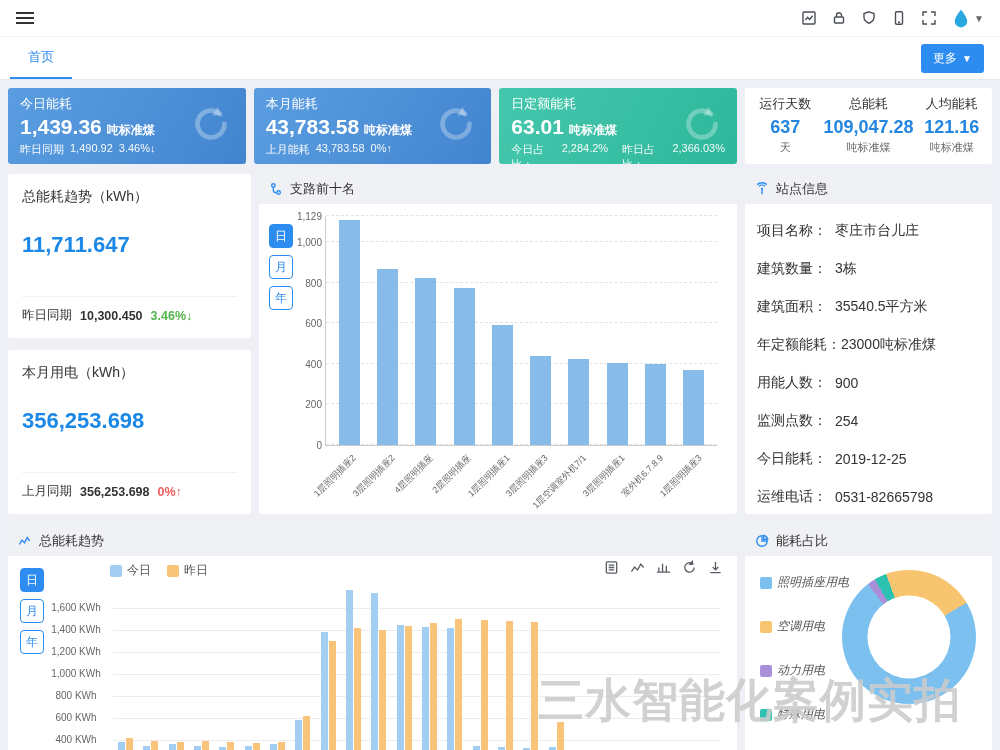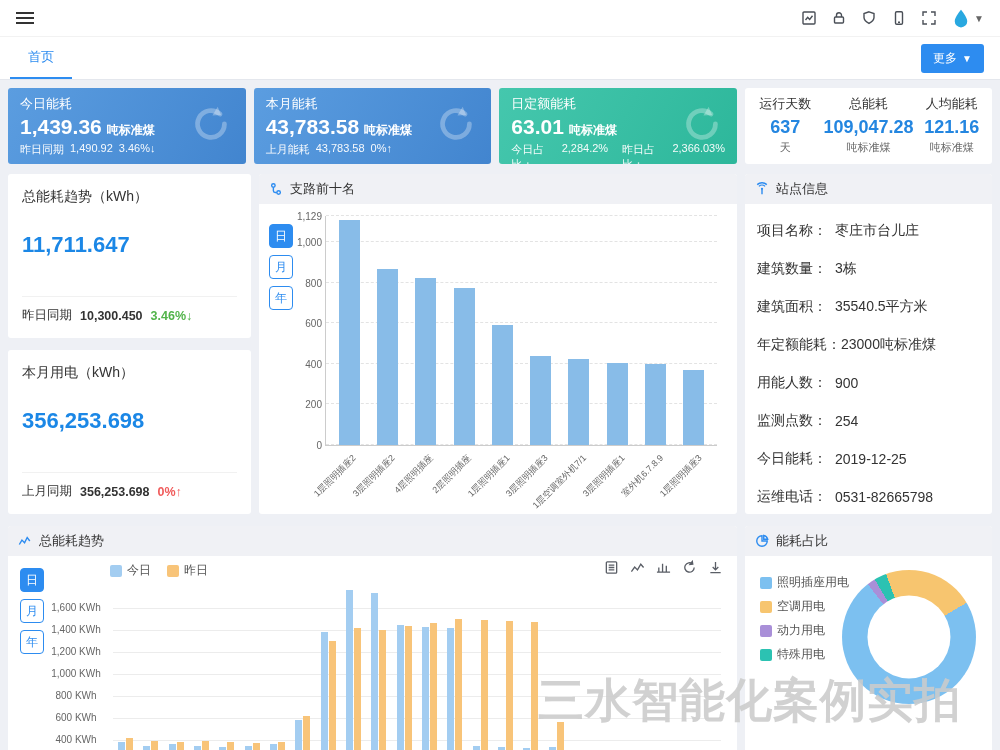--- a/index.html
+++ b/index.html
@@ -95,21 +95,21 @@
   .tool-icon { width:15px; height:15px; cursor:pointer; }
   .tool-icon svg { stroke:#5a5e66; fill:none; stroke-width:1.4; }
   .trend-plot { position:absolute; left:105px; right:16px; top:60px; height:198px; }
   .t-grid { position:absolute; left:0; right:0; border-top:1px solid #ececec; }
   .t-ytick { position:absolute; left:-68px; width:62px; text-align:center; font-size:10px; color:#666; transform:translateY(-6px); }
   .t-groups { position:absolute; left:0; right:0; top:0; bottom:0; display:flex; align-items:flex-end; }
   .t-group { flex:1; display:flex; align-items:flex-end; justify-content:center; gap:1px; height:100%; }
   .t-bar { width:7px; }
 
   
-  .pie-legend { position:absolute; left:15px; top:48px; display:flex; flex-direction:column; gap:7px; font-size:12px; color:#555; }
+  .pie-legend { position:absolute; left:15px; top:48px; display:flex; flex-direction:column; gap:27px; font-size:12px; color:#555;font-style:italic; }
   .donut { position:absolute; right:16px; top:44px; width:134px; height:134px; border-radius:50%; }
   .donut-hole { position:absolute; left:50%; top:50%; width:62%; height:62%; transform:translate(-50%,-50%); background:#fff; border-radius:50%; }
 
   
   .watermark { position:absolute; left:538px; top:670px; font-size:46px; font-weight:bold; color:rgba(203,203,203,0.88); white-space:nowrap; z-index:60; pointer-events:none; letter-spacing:1px; }
 </style>
 </head>
 <body>
 
 <header class="topbar">

